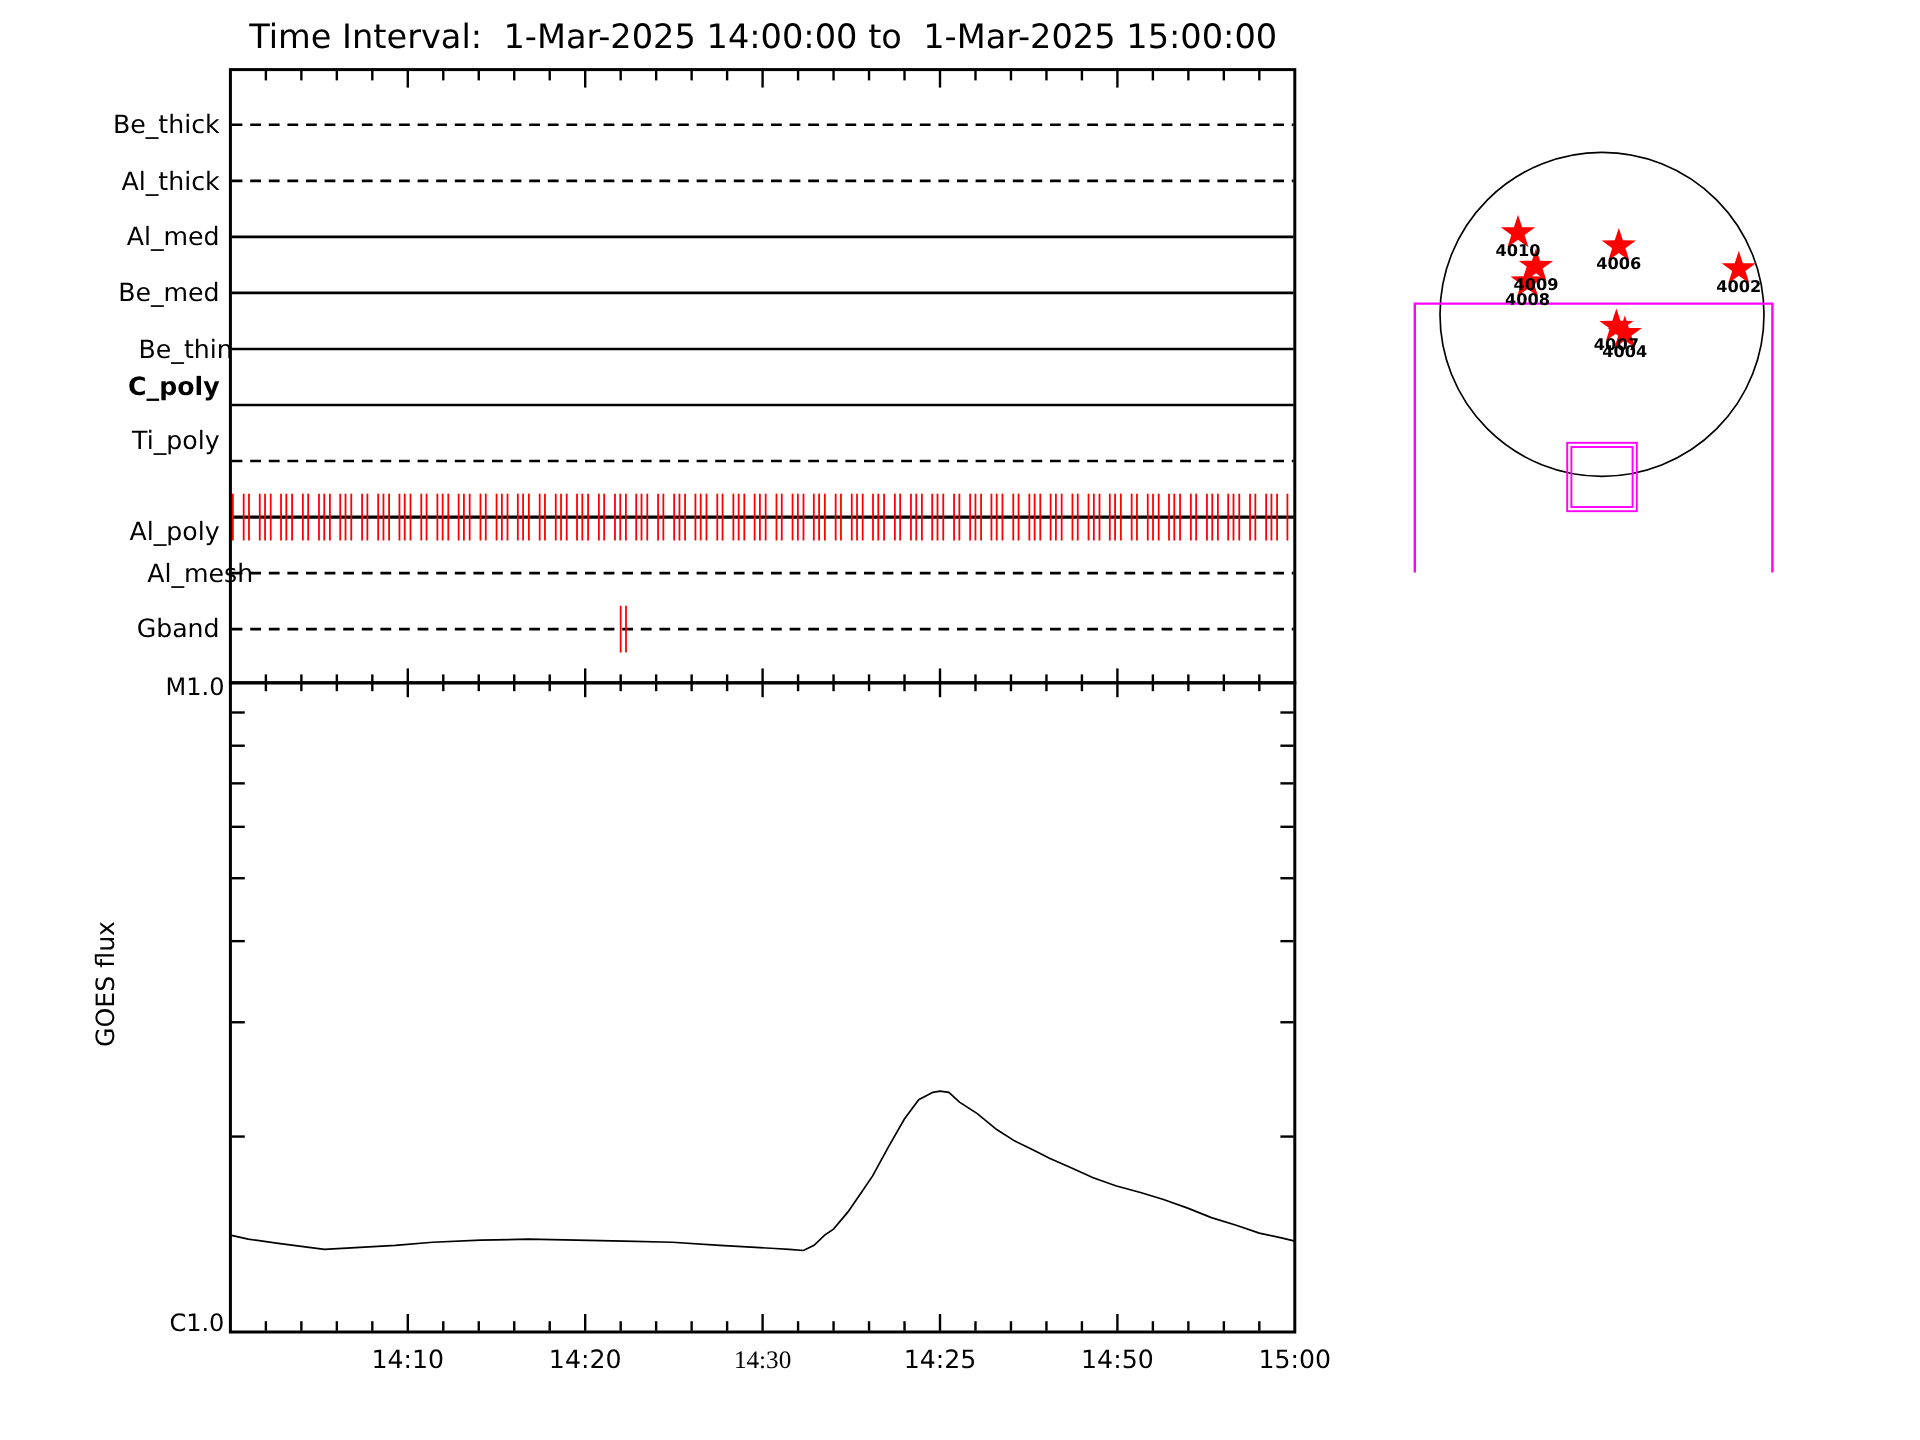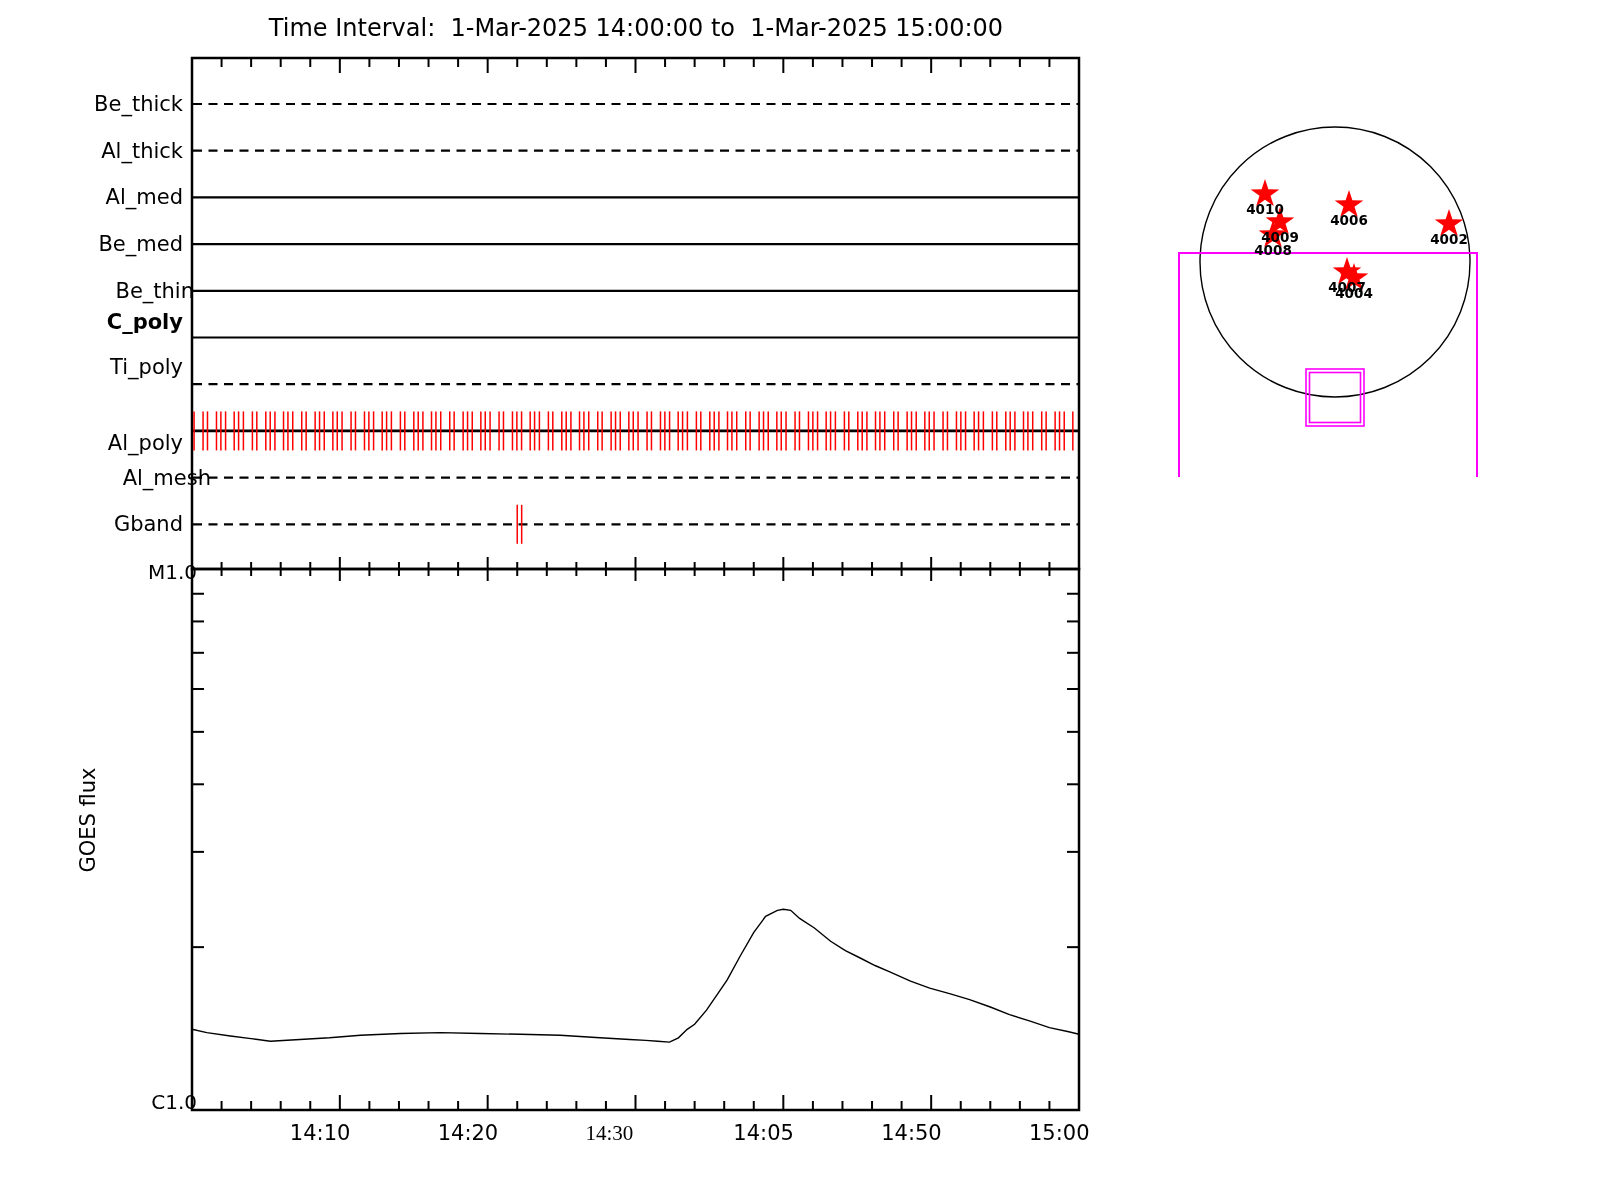--- a/index.html
+++ b/index.html
@@ -1,27 +1,27 @@
 <!DOCTYPE html>
 <html><head>
 <meta charset="utf-8">
 <style>
   html,body{margin:0;padding:0;background:#fff;}
   .stage{position:relative;width:1600px;height:1200px;background:#fff;overflow:hidden;
          font-family:"DejaVu Sans","Liberation Sans",sans-serif;color:#000;}
   .stage svg{position:absolute;left:0;top:0;}
   .title{position:absolute;left:636px;top:14px;transform:translateX(-50%);
-         font-size:24px;white-space:pre;letter-spacing:0px;}
+         font-size:28px;white-space:pre;letter-spacing:0px;}
   .goes-ylabel{position:absolute;left:88px;top:820px;transform:translate(-50%,-50%) rotate(-90deg);
          font-size:21px;white-space:nowrap;}
-  .ytop,.ybot{position:absolute;left:14px;width:183px;text-align:right;font-size:20px;line-height:24px;}
+  .ytop,.ybot{position:absolute;left:4px;width:183px;text-align:right;font-size:20px;line-height:24px;}
   .ytop{top:560px;}
   .ybot{top:1090px;}
   .flabel{position:absolute;left:0;width:183px;text-align:right;font-size:21px;height:26px;line-height:26px;}
-  .xlabel{position:absolute;width:100px;top:1121px;font-size:21px;}
+  .xlabel{position:absolute;width:100px;text-align:center;top:1121px;font-size:21px;}
 </style>
 </head>
 <body>
 
 <div class="stage">
   <svg id="plot" width="1600" height="1200" viewBox="0 0 1600 1200">
       <rect x="192" y="58" width="887" height="511" fill="none" stroke="#000000" stroke-width="2.5"></rect>
       <rect x="192" y="569" width="887" height="541" fill="none" stroke="#000000" stroke-width="2.5"></rect>
       <line x1="193" y1="104" x2="1078" y2="104" stroke="#000000" stroke-width="2.2" stroke-dasharray="9 6.5"></line>
       <line x1="193" y1="150.7" x2="1078" y2="150.7" stroke="#000000" stroke-width="2.2" stroke-dasharray="9 6.5"></line>
@@ -326,17 +326,17 @@
       <div class="flabel" style="top: 309px; font-weight: bold;">C_poly</div>
       <div class="flabel" style="top: 354px;">Ti_poly</div>
       <div class="flabel" style="top: 430px;">Al_poly</div>
       <div class="flabel" style="top: 464.6px; padding-left: 28px;">Al_mesh</div>
       <div class="flabel" style="top: 511.3px;">Gband</div>
     </div>
   <div id="xtick-labels">
       <div class="xlabel" style="left: 289.833px;">14:10</div>
       <div class="xlabel" style="left: 437.667px;">14:20</div>
       <div class="xlabel" style="left: 585.5px; font-family: Liberation Serif, serif;">14:30</div>
-      <div class="xlabel" style="left: 733.333px;">14:05</div>
+      <div class="xlabel" style="left: 733.333px;">14:25</div>
       <div class="xlabel" style="left: 881.167px;">14:50</div>
       <div class="xlabel" style="left: 1029px;">15:00</div>
     </div>
 </div>
 
 </body></html>

